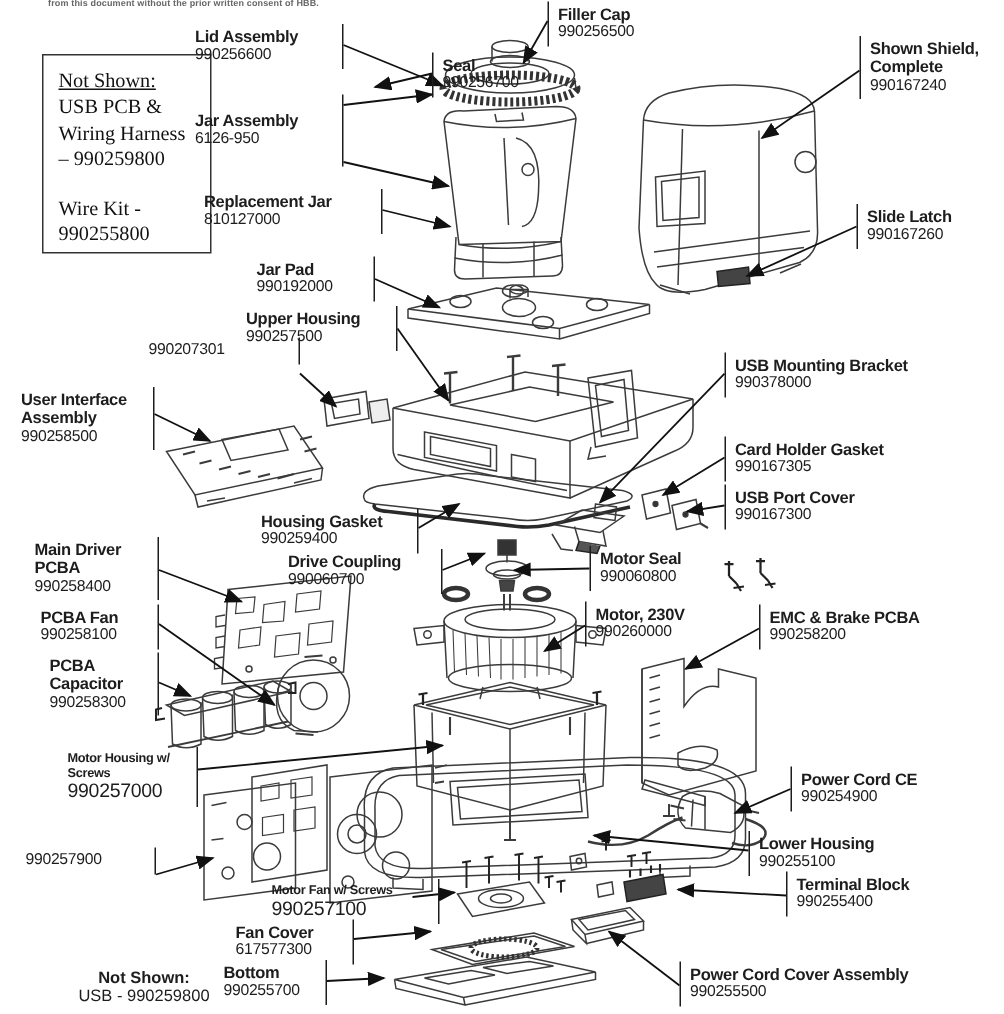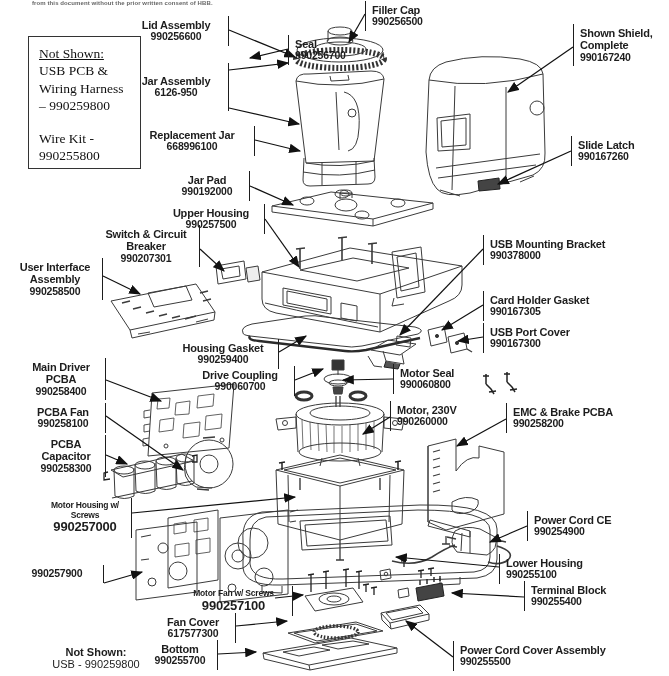--- a/index.html
+++ b/index.html
@@ -4,22 +4,22 @@
 <style>
   *{margin:0;padding:0;box-sizing:border-box}
   html,body{background:#fff}
   .stage{position:relative;width:669px;height:676px;background:#fff;overflow:hidden;
          font-family:"Liberation Sans",sans-serif;color:#1d1d1d}
   svg.art{position:absolute;left:0;top:0}
   .header-frag{position:absolute;left:32px;top:0;width:250px;font-size:6px;font-weight:700;
                color:#666;white-space:nowrap;overflow:hidden;letter-spacing:.1px}
   
   .lbl{position:absolute;font-size:11px;font-weight:700;line-height:1.12;letter-spacing:-.2px}
-  .lbl .part{font-weight:700;font-size:10.5px}
-  .lbl.ra{text-align:center}
+  .lbl .part{font-weight:400;font-size:10.5px}
+  .lbl.ra{text-align:left}
   .lbl.sm{font-size:8.5px}
   .lbl.sm .part{font-size:13px}
   .lbl::after{content:"";position:absolute;top:-3px;bottom:-3px;width:1.4px;background:#1d1d1d}
   .lbl.bar-r::after{right:-7px}
   .lbl.bar-l::after{left:-7px}
   .lbl.tallbar::after{top:-12px;bottom:-12px}
   
   .ns-box{position:absolute;left:28px;top:36px;width:113px;height:133px;border:1.4px solid #333;
           padding:8px 4px 0 10px;font-family:"Liberation Serif",serif;font-size:13.5px;
           line-height:1.28;color:#111}
@@ -361,40 +361,39 @@
     <div class="part">990167240</div>
   </div>
 
   <div class="lbl ra bar-r tallbar" style="right:447px;top:75px;width:92px">
     <div class="nm">Jar Assembly</div>
     <div class="part">6126-950</div>
   </div>
 
   <div class="lbl ra bar-r" style="right:421px;top:129px;width:112px">
     <div class="nm">Replacement Jar</div>
-    <div class="part">668996100</div>
+    <div class="part">810127000</div>
   </div>
 
   <div class="lbl bar-l" style="left:578px;top:139px;width:80px">
     <div class="nm">Slide Latch</div>
     <div class="part">990167260</div>
   </div>
 
   <div class="lbl ra bar-r" style="right:426px;top:174px;width:72px">
     <div class="nm">Jar Pad</div>
     <div class="part">990192000</div>
   </div>
 
   <div class="lbl ra bar-r" style="right:411px;top:207px;width:94px">
     <div class="nm">Upper Housing</div>
     <div class="part">990257500</div>
   </div>
 
   <div class="lbl ra bar-r" style="right:476px;top:228px;width:94px">
-    <div class="nm">Switch &amp; Circuit Breaker</div>
     <div class="part">990207301</div>
   </div>
 
   <div class="lbl ra bar-r" style="right:573px;top:261px;width:82px">
     <div class="nm">User Interface Assembly</div>
     <div class="part">990258500</div>
   </div>
 
   <div class="lbl bar-l" style="left:490px;top:238px;width:150px">
     <div class="nm">USB Mounting Bracket</div>

